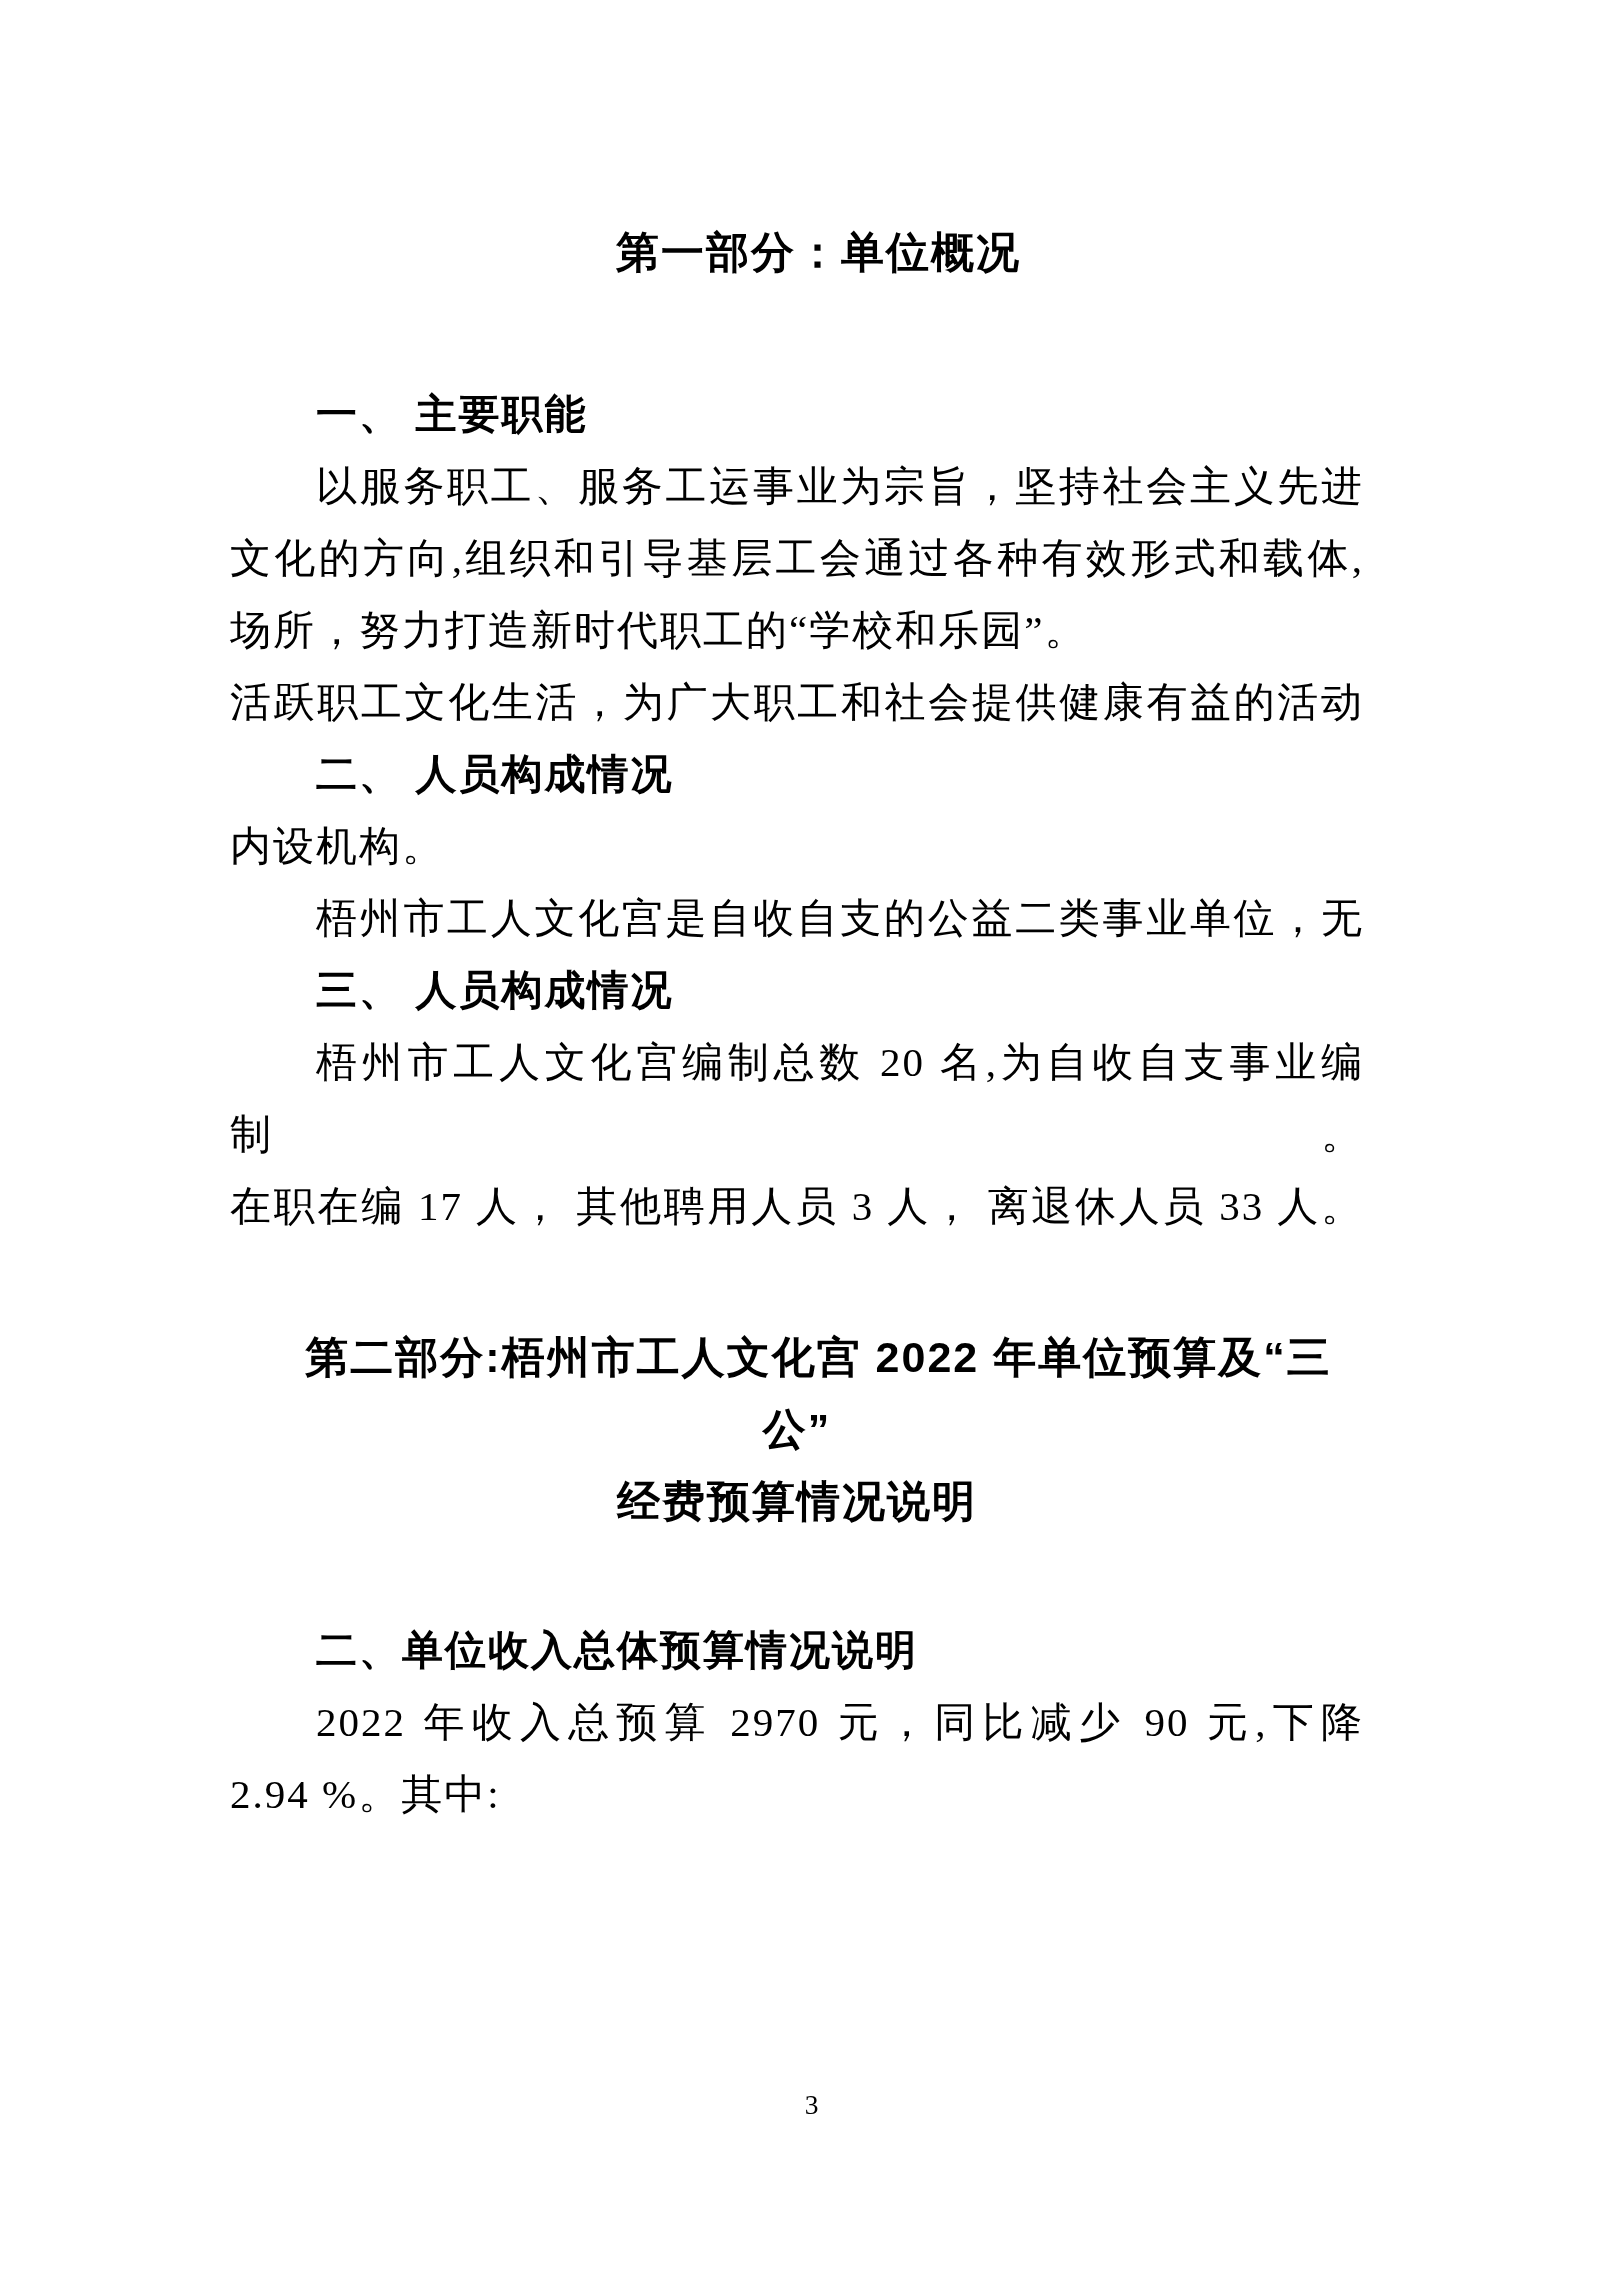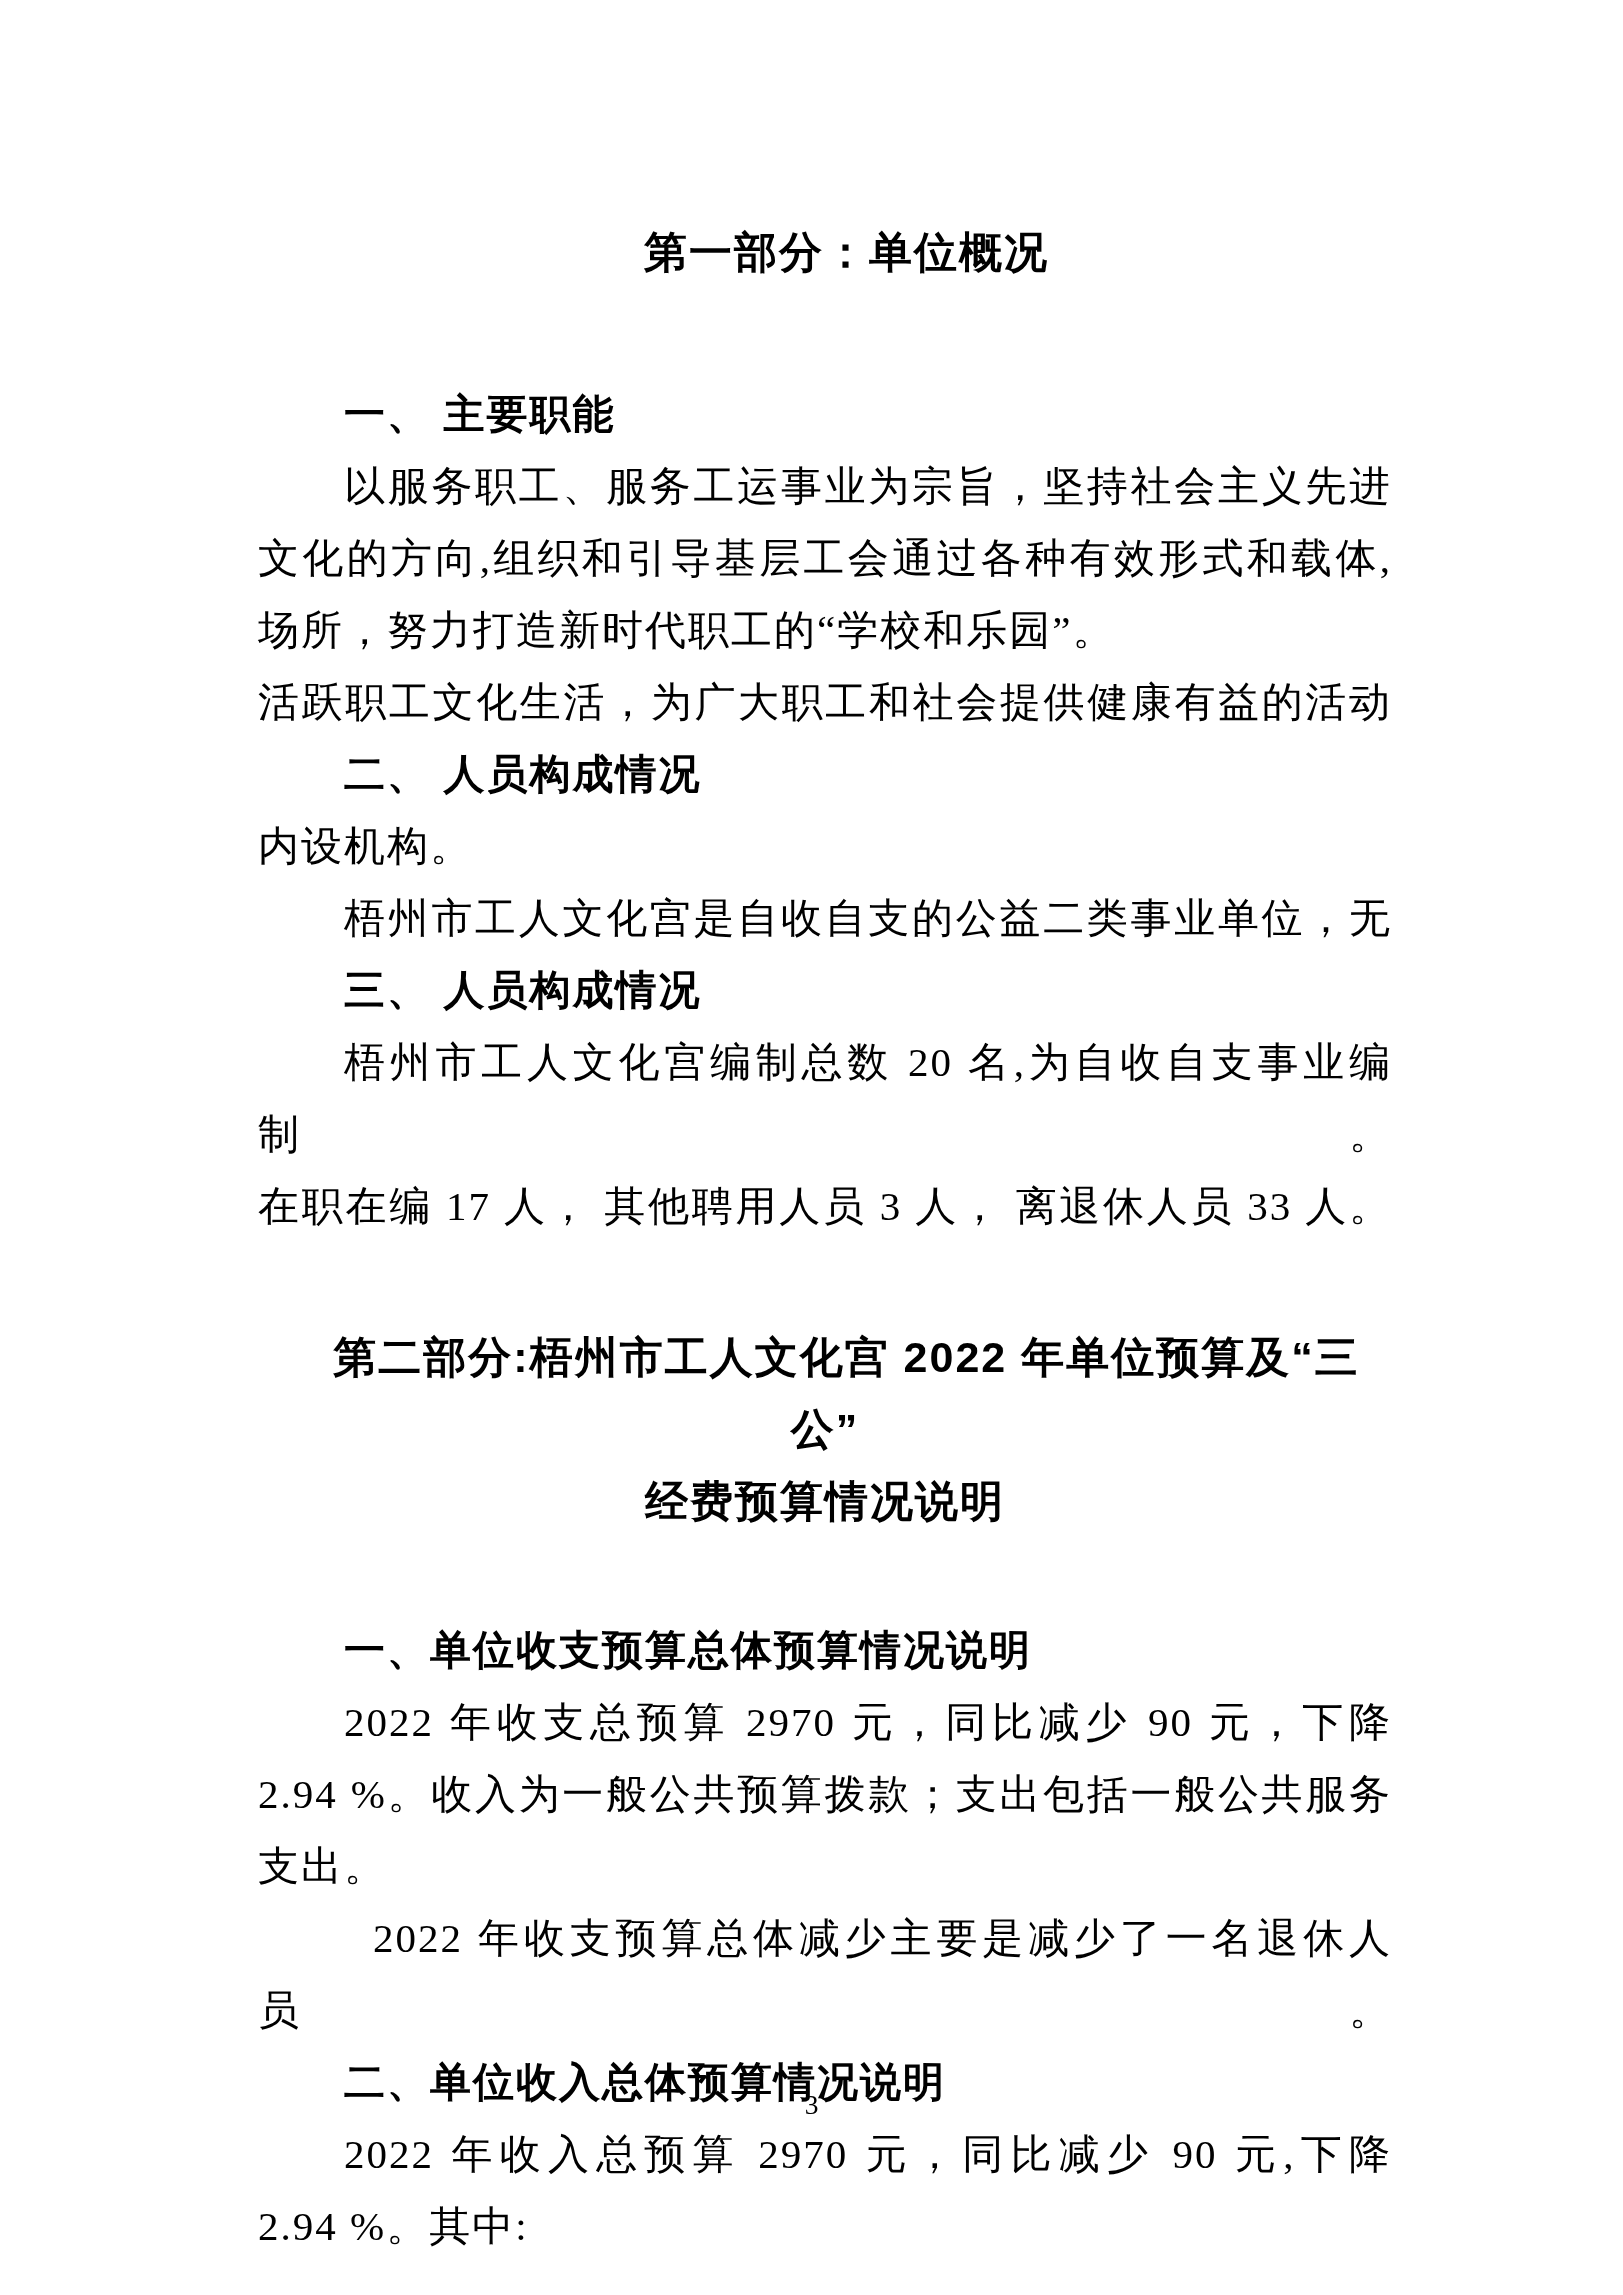--- a/index.html
+++ b/index.html
@@ -4,21 +4,21 @@
 <style>
   html,body{margin:0;padding:0;background:#888;}
   .page{
     position:relative;
     width:1623px;height:2295px;
     background:#ffffff;color:#000000;
     font-family:"Liberation Serif","DejaVu Serif",serif;
     overflow:hidden;
   }
   .content{
-    position:absolute;left:258px;top:216px;width:1134px;
+    position:absolute;left:230px;top:216px;width:1134px;
   }
   .line{
     font-size:41px;line-height:72px;letter-spacing:2px;
   }
   .j{text-align:justify;text-align-last:justify;}
   .ind{text-indent:86px;}
   .ind2{text-indent:115px;}
   .h{
     font-family:"Liberation Sans","DejaVu Sans",sans-serif;
     font-weight:700;font-size:41px;line-height:72px;letter-spacing:2px;
@@ -63,27 +63,20 @@
 
     <div>
       <div class="h">三、 人员构成情况</div>
       <div class="line j ind">梧州市工人文化宫编制总数 20 名,为自收自支事业编制。</div>
       <div class="line j">在职在编 17 人， 其他聘用人员 3 人， 离退休人员 33 人。</div>
     </div>
 
     <div class="pt pt-shift gap-before-pt2">第二部分:梧州市工人文化宫 2022 年单位预算及“三公”</div>
     <div class="pt gap-after-pt2">经费预算情况说明</div>
 
-    <div>
-      <div class="h">一、单位收支预算总体预算情况说明</div>
-      <div class="line j ind">2022 年收支总预算 2970 元，同比减少 90 元，下降</div>
-      <div class="line j">2.94 %。收入为一般公共预算拨款；支出包括一般公共服务</div>
-      <div class="line">支出。</div>
-      <div class="line j ind2">2022 年收支预算总体减少主要是减少了一名退休人员。</div>
-    </div>
 
     <div>
       <div class="h">二、单位收入总体预算情况说明</div>
       <div class="line j ind">2022 年收入总预算 2970 元，同比减少 90 元,下降</div>
       <div class="line">2.94 %。其中:</div>
     </div>
 
   </div>
 
   <div class="pagenum">3</div>

